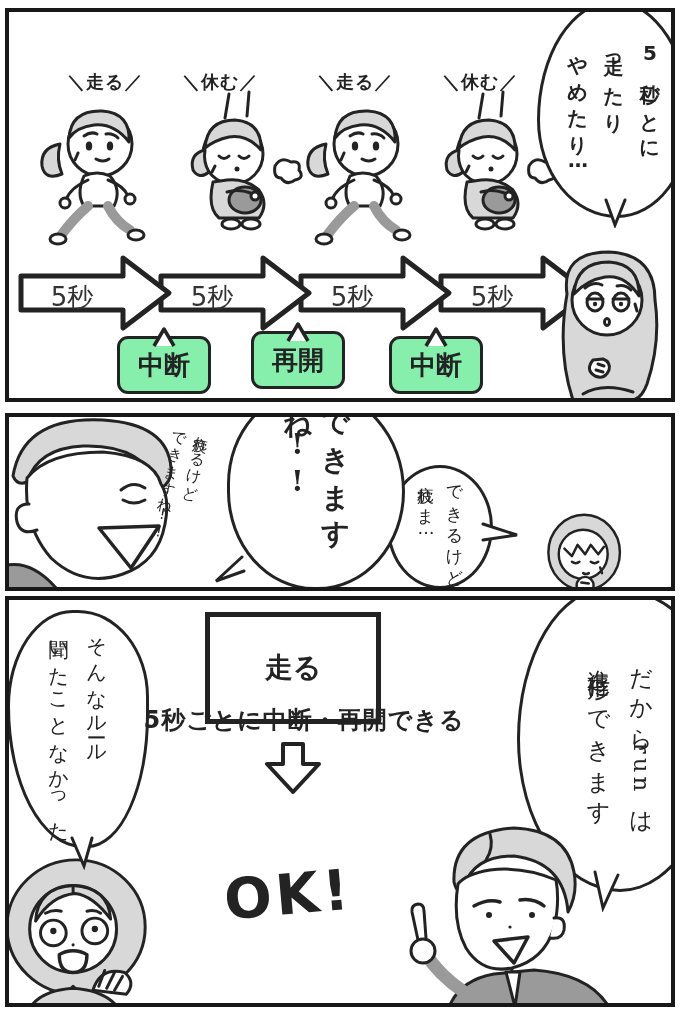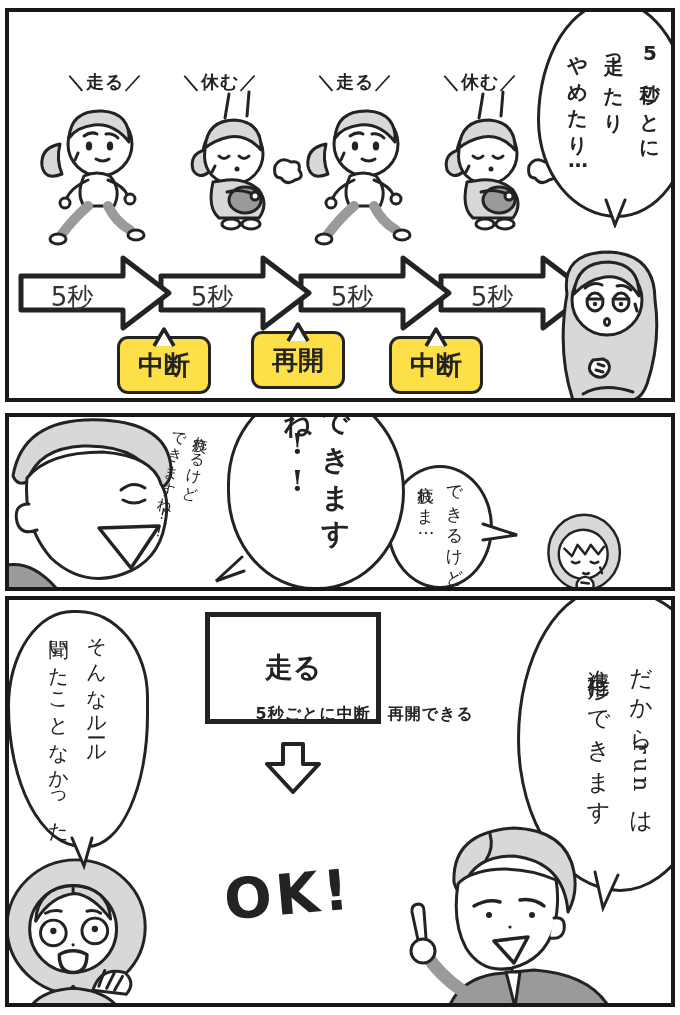--- a/index.html
+++ b/index.html
@@ -13,37 +13,37 @@
   .figure svg{display:block;}
   .gothic{font-family:"DejaVu Sans","Liberation Sans",sans-serif;}
   .mincho{font-family:"DejaVu Serif","Liberation Serif",serif;}
   .vtext{writing-mode:vertical-rl;white-space:pre-line;}
   .upright{text-orientation:upright;}
   .bubble{position:absolute;background:#fff;border:3px solid #232323;display:flex;align-items:center;justify-content:center;z-index:2;}
   .tail{position:absolute;z-index:5;}
   
   .seq-label{position:absolute;font-size:18px;font-weight:700;letter-spacing:1px;}
   .arrow-label{position:absolute;width:84px;text-align:center;font-size:26px;color:#333;z-index:6;}
-  .callout{position:absolute;width:88px;height:52px;background:#fde047;border:3.5px solid #232323;border-radius:11px;
+  .callout{position:absolute;width:88px;height:52px;background:#86efac;border:3.5px solid #232323;border-radius:11px;
            display:flex;align-items:center;justify-content:center;font-size:26px;font-weight:900;z-index:4;}
   .callout .ptr{position:absolute;left:50%;top:-16px;margin-left:-13px;}
   #p1-bubble{left:528px;top:-12px;width:148px;height:212px;border-radius:50% 50% 48% 52% / 55% 55% 45% 45%;}
   #p1-bubble .txt{font-size:20px;font-weight:600;letter-spacing:4px;line-height:1.8;}
   
   #p2-hand{left:162px;top:2px;font-size:15px;line-height:1.5;transform:rotate(12deg);transform-origin:top left;z-index:2;}
   #p2-main{left:218px;top:-28px;width:172px;height:195px;border-radius:48% 52% 50% 50%;z-index:3;}
   #p2-main .txt{font-size:28px;font-weight:600;letter-spacing:4px;}
   #p2-side{left:378px;top:48px;width:100px;height:118px;border-radius:50%;}
   #p2-side .txt{font-size:17px;letter-spacing:2px;line-height:1.7;}
   
   .wordbox{position:absolute;background:#fff;border:5px solid #232323;display:flex;align-items:center;justify-content:center;box-sizing:border-box;}
   #run-box{left:196px;top:12px;width:176px;height:112px;flex-direction:column;gap:2px;}
   #run-en{font-size:46px;font-weight:bold;line-height:1;}
   #run-ja{font-size:28px;font-weight:700;}
-  #rule-text{left:125px;top:104px;width:340px;text-align:right;font-size:16px;font-weight:900;letter-spacing:1px;z-index:3;}
+  #rule-text{left:125px;top:104px;width:340px;text-align:center;font-size:24px;font-weight:900;letter-spacing:1px;z-index:3;}
   #be-box{left:145px;top:200px;width:288px;height:84px;font-size:42px;font-weight:bold;letter-spacing:2px;}
   #ok-text{left:215px;top:262px;font-size:56px;font-weight:900;letter-spacing:4px;transform:rotate(-5deg);z-index:6;}
   #p3-right{left:508px;top:-14px;width:200px;height:300px;border-radius:45% 55% 50% 50% / 50% 42% 58% 50%;}
   #p3-right .txt{font-size:23px;letter-spacing:4px;line-height:1.85;}
   #p3-left{left:-2px;top:10px;width:136px;height:232px;border-radius:48% 52% 45% 55% / 42% 38% 58% 62%;}
   #p3-left .txt{font-size:20px;letter-spacing:3px;line-height:1.9;}
   #p3-oo{left:84px;top:252px;font-size:19px;transform:rotate(10deg);z-index:2;}
 </style>
 </head>
 <body>

